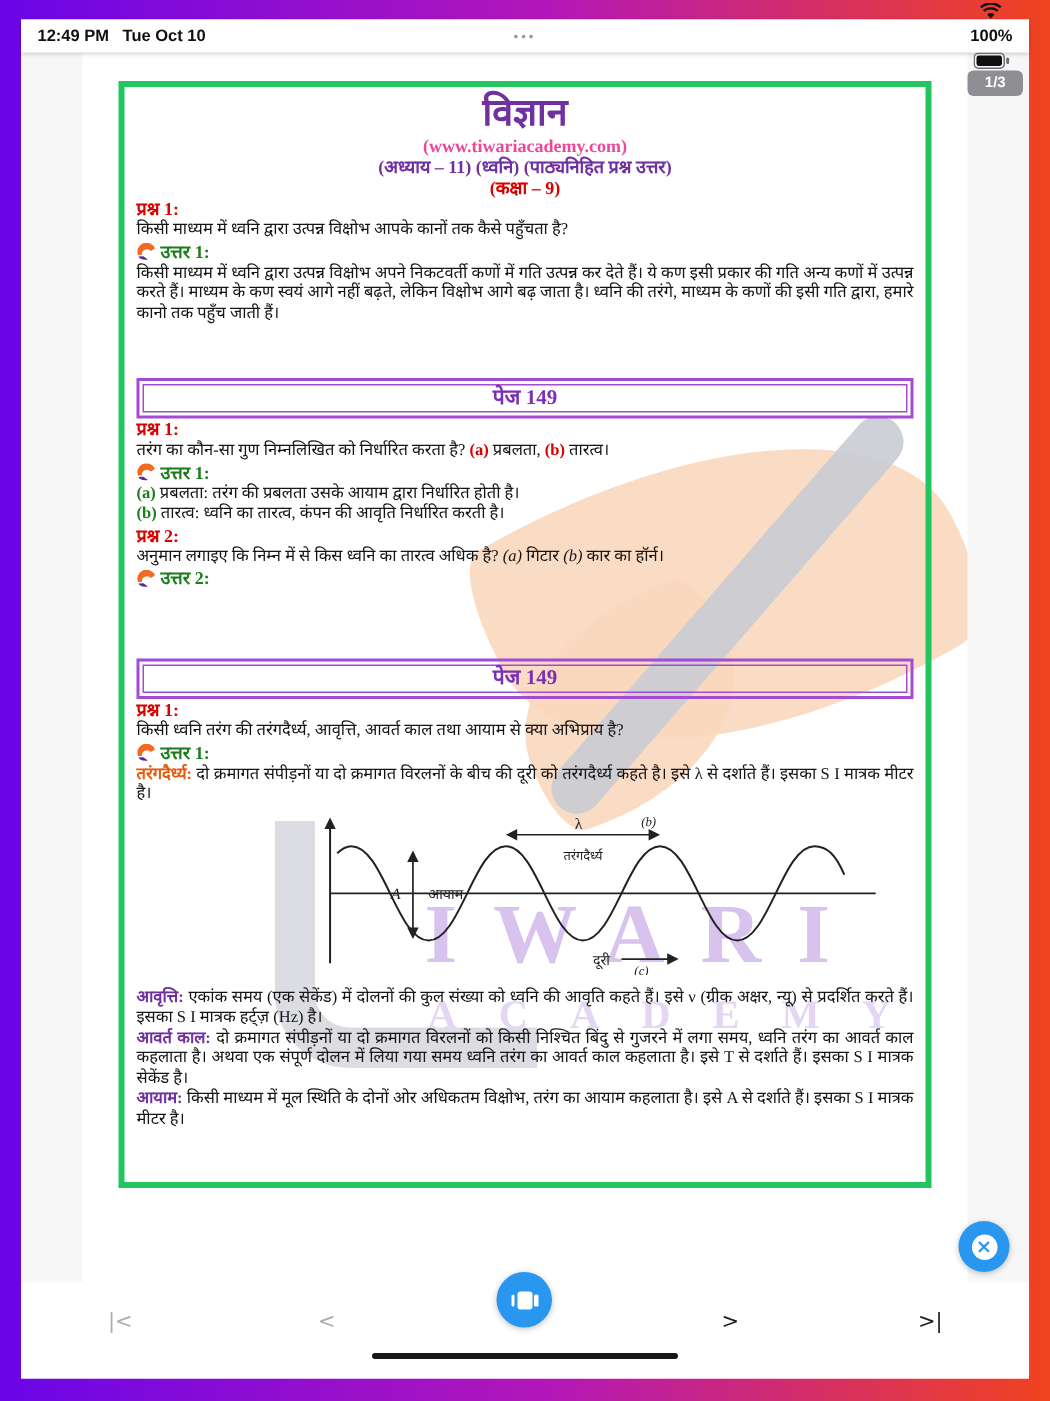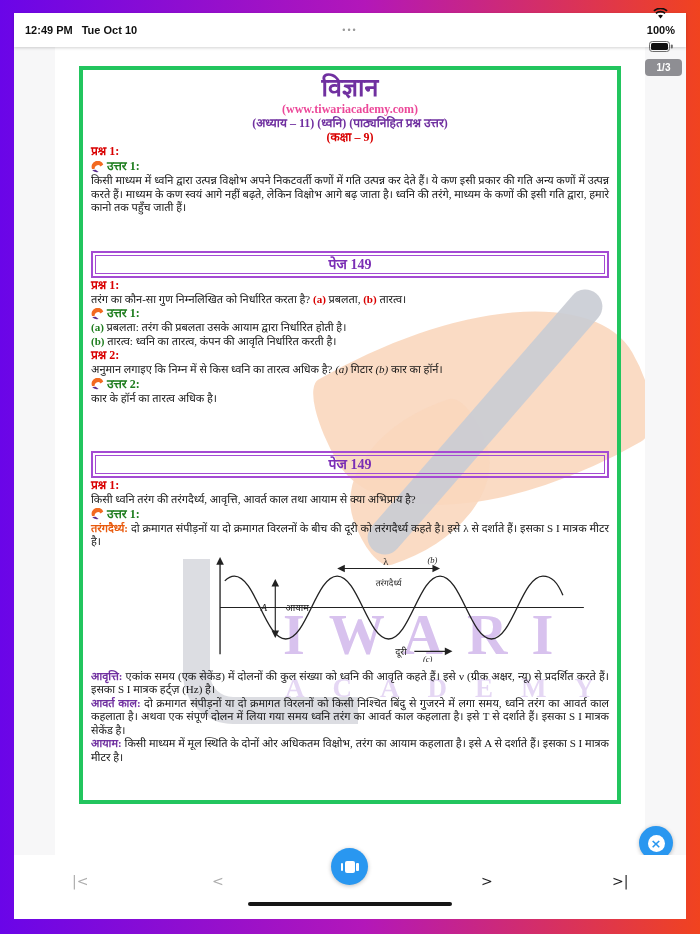--- a/index.html
+++ b/index.html
@@ -3,21 +3,21 @@
 <meta charset="utf-8">
 <style>
   html,body{margin:0;padding:0;background:#444;}
   .stage{position:relative;width:700px;height:934px;overflow:hidden;
          font-family:"Liberation Sans","DejaVu Sans",sans-serif;-webkit-font-smoothing:antialiased;}
   .frame{position:absolute;inset:0;background:linear-gradient(90deg,#6A05E8 0%,#B317B9 52%,#F1431F 100%);}
   .screen{position:absolute;left:14px;top:13px;width:672px;height:906px;background:#F7F7F8;
           display:flex;flex-direction:column;}
 
   
-  .status-bar{height:34px;background:#FFFFFF;box-shadow:0 1px 3px rgba(0,0,0,.18);
+  .status-bar{height:22px;background:#FFFFFF;box-shadow:0 1px 3px rgba(0,0,0,.18);
               display:flex;align-items:center;justify-content:space-between;padding:0 11px;
               position:relative;z-index:8;flex:0 0 auto;}
   .sb-left{display:flex;gap:9px;font-size:11px;font-weight:700;color:#101010;}
   .sb-dots{position:absolute;left:50%;top:49%;transform:translate(-50%,-50%);
            color:#9a9a9a;font-size:9px;letter-spacing:2px;}
   .sb-right{display:flex;align-items:center;gap:5px;font-size:11px;font-weight:600;color:#101010;flex-direction:column;}
 
   
   .content{flex:1 1 auto;position:relative;background:#F7F7F8;overflow:hidden;}
   .pdf-page{position:absolute;left:41px;top:0;width:590px;height:820px;background:#FFFFFF;overflow:hidden;}
@@ -144,20 +144,21 @@
 
         <div class="doc">
           <div class="doc-head">
             <div class="doc-title">विज्ञान</div>
             <div class="doc-site">(www.tiwariacademy.com)</div>
             <div class="doc-chapter">(अध्याय – 11) (ध्वनि) (पाठ्यनिहित प्रश्न उत्तर)</div>
             <div class="doc-class">(कक्षा – 9)</div>
           </div>
 
           <p class="q-label mt-q142">प्रश्न 1:</p>
+          <p class="body-text">किसी माध्यम में ध्वनि द्वारा उत्पन्न विक्षोभ आपके कानों तक कैसे पहुँचता है?</p>
           <div class="ans-line">
             <svg width="13" height="12" viewBox="0 0 13 12">
               <path d="M1,8 A6 6 0 0 1 12.3 3.6 L9.6 5.4 A3.4 3.4 0 0 0 3.6 8 Z" fill="#F26A21"></path>
               <path d="M1.2,9 A5.5 3.4 0 0 0 7.6 11 L4.6 8.8 Z" fill="#5B2D90"></path>
             </svg>
             <span class="ans-lbl">उत्तर 1:</span>
           </div>
           <p class="body-text">किसी माध्यम में ध्वनि द्वारा उत्पन्न विक्षोभ अपने निकटवर्ती कणों में गति उत्पन्न कर देते हैं। ये कण इसी प्रकार की गति अन्य कणों में उत्पन्न करते हैं। माध्यम के कण स्वयं आगे नहीं बढ़ते, लेकिन विक्षोभ आगे बढ़ जाता है। ध्वनि की तरंगे, माध्यम के कणों की इसी गति द्वारा, हमारे कानो तक पहुँच जाती हैं।</p>
 
           <div class="page-header mt-h149a">
@@ -195,21 +196,20 @@
             <span class="mk-it">(b)</span>
             <span>कार का हॉर्न।</span>
           </p>
           <div class="ans-line">
             <svg width="13" height="12" viewBox="0 0 13 12">
               <path d="M1,8 A6 6 0 0 1 12.3 3.6 L9.6 5.4 A3.4 3.4 0 0 0 3.6 8 Z" fill="#F26A21"></path>
               <path d="M1.2,9 A5.5 3.4 0 0 0 7.6 11 L4.6 8.8 Z" fill="#5B2D90"></path>
             </svg>
             <span class="ans-lbl">उत्तर 2:</span>
           </div>
-          <p class="body-text">कार के हॉर्न का तारत्व अधिक है।</p>
 
           <div class="page-header mt-h149b">
             <div class="page-header-inner">पेज 149</div>
           </div>
           <p class="q-label mt-q">प्रश्न 1:</p>
           <p class="body-text">किसी ध्वनि तरंग की तरंगदैर्ध्य, आवृत्ति, आवर्त काल तथा आयाम से क्या अभिप्राय है?</p>
           <div class="ans-line">
             <svg width="13" height="12" viewBox="0 0 13 12">
               <path d="M1,8 A6 6 0 0 1 12.3 3.6 L9.6 5.4 A3.4 3.4 0 0 0 3.6 8 Z" fill="#F26A21"></path>
               <path d="M1.2,9 A5.5 3.4 0 0 0 7.6 11 L4.6 8.8 Z" fill="#5B2D90"></path>

